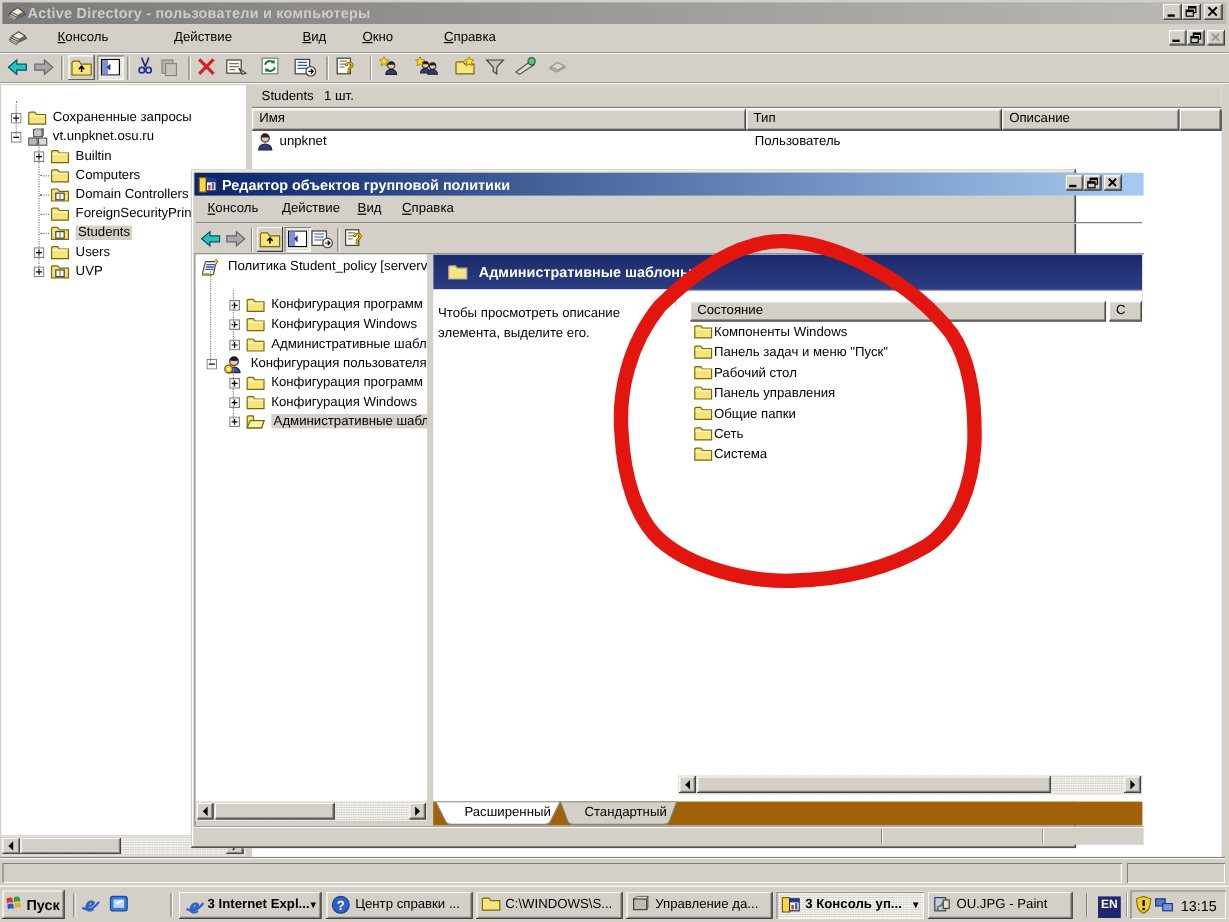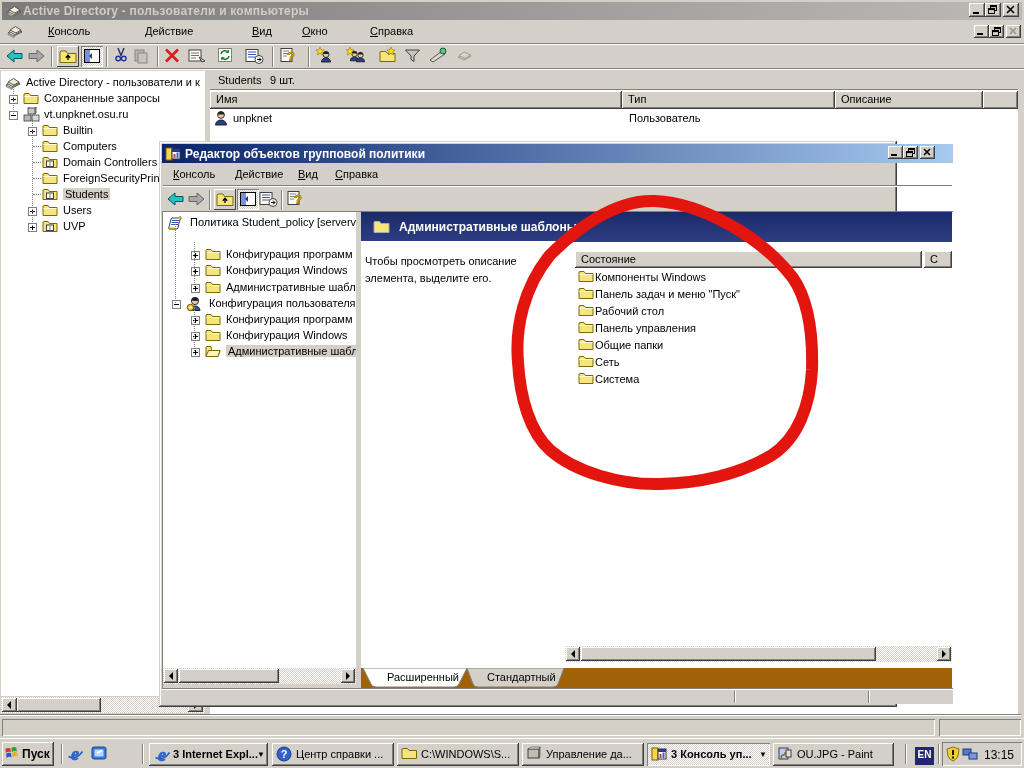--- a/index.html
+++ b/index.html
@@ -166,29 +166,20 @@
         <path d="M2 13 L14 4 L17 7 L5 15 Z" fill="#e0d8c8" stroke="#555"></path>
         <path d="M14 4 L17 7" stroke="#3060c0" stroke-width="2"></path>
         <circle cx="15" cy="4" r="3" fill="#60c080" stroke="#206040"></circle>
       </svg></div>
     <div class="abs" style="left:456px;top:48px;width:20px;height:20px;"><svg width="17" height="15" viewBox="0 0 17 15">
         <path d="M2 9 L8 12 L15 8 L9 5 Z" fill="#c8c4bc" stroke="#999"></path>
         <path d="M3 7.5 L9 10.5 L14.5 7 L8.5 4 Z" fill="#d8d4cc" stroke="#999"></path>
       </svg></div>
     <div class="abs" style="left:0;top:68px;width:1024px;height:2px;box-shadow: inset 0 1px #808080, inset 0 -1px #fff;"></div>
   <div class="abs" style="left:1px;top:71px;width:204px;height:625px;background:#fff;overflow:hidden;" id="adtree">
-<div class="trow" style="left:0;top:3px;width:204px;">
-        <span class="abs" style="left:3px;top:1px;"><svg width="18" height="16" viewBox="0 0 18 16">
-            <path d="M2 10 L8 13 L16 9 L10 5 Z" fill="#e8e4d8" stroke="#555"></path>
-            <path d="M3 8.5 L9 11.5 L15.5 8 L9.5 4.5 Z" fill="#fcf9ee" stroke="#555"></path>
-            <path d="M4 7 L10 10 L15 7 L9.5 3.5 Z" fill="#f5edd2" stroke="#555"></path>
-            <path d="M2 10 L2 11.5 L8 14.5 L8 13" fill="#b0a890" stroke="#555" stroke-width="0.5"></path>
-          </svg></span>
-        <span class="txt abs" style="left:25px;">Active Directory - пользователи и к</span>
-      </div>
       <div class="trow" style="left:0;top:19px;width:204px;">
         <span class="abs" style="left:8px;top:4px;"><svg width="9" height="9" viewBox="0 0 9 9">
             <rect x="0.5" y="0.5" width="8" height="8" fill="#fff" stroke="#808080"></rect>
             <path d="M2 4.5 L7 4.5" stroke="#000"></path>
             <path d="M4.5 2 L4.5 7" stroke="#000"></path>
           </svg></span>
         <span class="abs" style="left:22px;top:1px;"><svg width="16" height="14" viewBox="0 0 16 14">
             <path d="M1 3 L1 12.5 L15 12.5 L15 4.5 L7.5 4.5 L6 2.5 L2 2.5 Z" fill="#f5e57c" stroke="#7a6a00" stroke-width="1"></path>
             <path d="M1.5 5.5 L14.5 5.5" stroke="#fffbd0" stroke-width="1"></path>
           </svg></span>
@@ -289,21 +280,21 @@
         <path d="M9 3 L5 7 L9 11 Z" fill="#000"></path>
       </svg></div>
   <div class="thumb" style="left:17px;top:698px;width:84px;height:14px;"></div>
   <div class="scrollbtn" style="left:188px;top:698px;width:15px;height:14px;"><svg width="15" height="14">
         <path d="M6 3 L10 7 L6 11 Z" fill="#000"></path>
       </svg></div>
   <div class="abs" style="left:205px;top:71px;width:5px;height:643px;background:#d4d0c8;"></div>
   <div class="abs" style="left:210px;top:71px;width:808px;height:643px;background:#fff;"></div>
   <div class="abs" style="left:210px;top:71px;width:808px;height:19px;background:#d4d0c8;border-bottom:1px solid #808080;">
     <span class="abs" style="left:8px;top:3px;">Students</span>
-    <span class="abs" style="left:60px;top:3px;">9 шт.</span>
+    <span class="abs" style="left:60px;top:3px;">1 шт.</span>
   </div>
   <div class="colhdr" style="left:210px;top:91px;width:412px;height:18px;">Имя</div>
   <div class="colhdr" style="left:622px;top:91px;width:213px;height:18px;">Тип</div>
   <div class="colhdr" style="left:835px;top:91px;width:148px;height:18px;">Описание</div>
   <div class="colhdr" style="left:983px;top:91px;width:35px;height:18px;"></div>
   <div class="abs" style="left:213px;top:110px;"><svg width="16" height="16" viewBox="0 0 16 16">
         <circle cx="8" cy="5" r="3.4" fill="#e8c8a0" stroke="#333"></circle>
         <path d="M8 1.5 a3.5 3.5 0 0 1 3.4 3 l-7 0 a3.5 3.5 0 0 1 3.6 -3" fill="#222"></path>
         <path d="M2.5 15 a5.5 5 0 0 1 11 0 Z" fill="#27408b" stroke="#222"></path>
       </svg></div>

